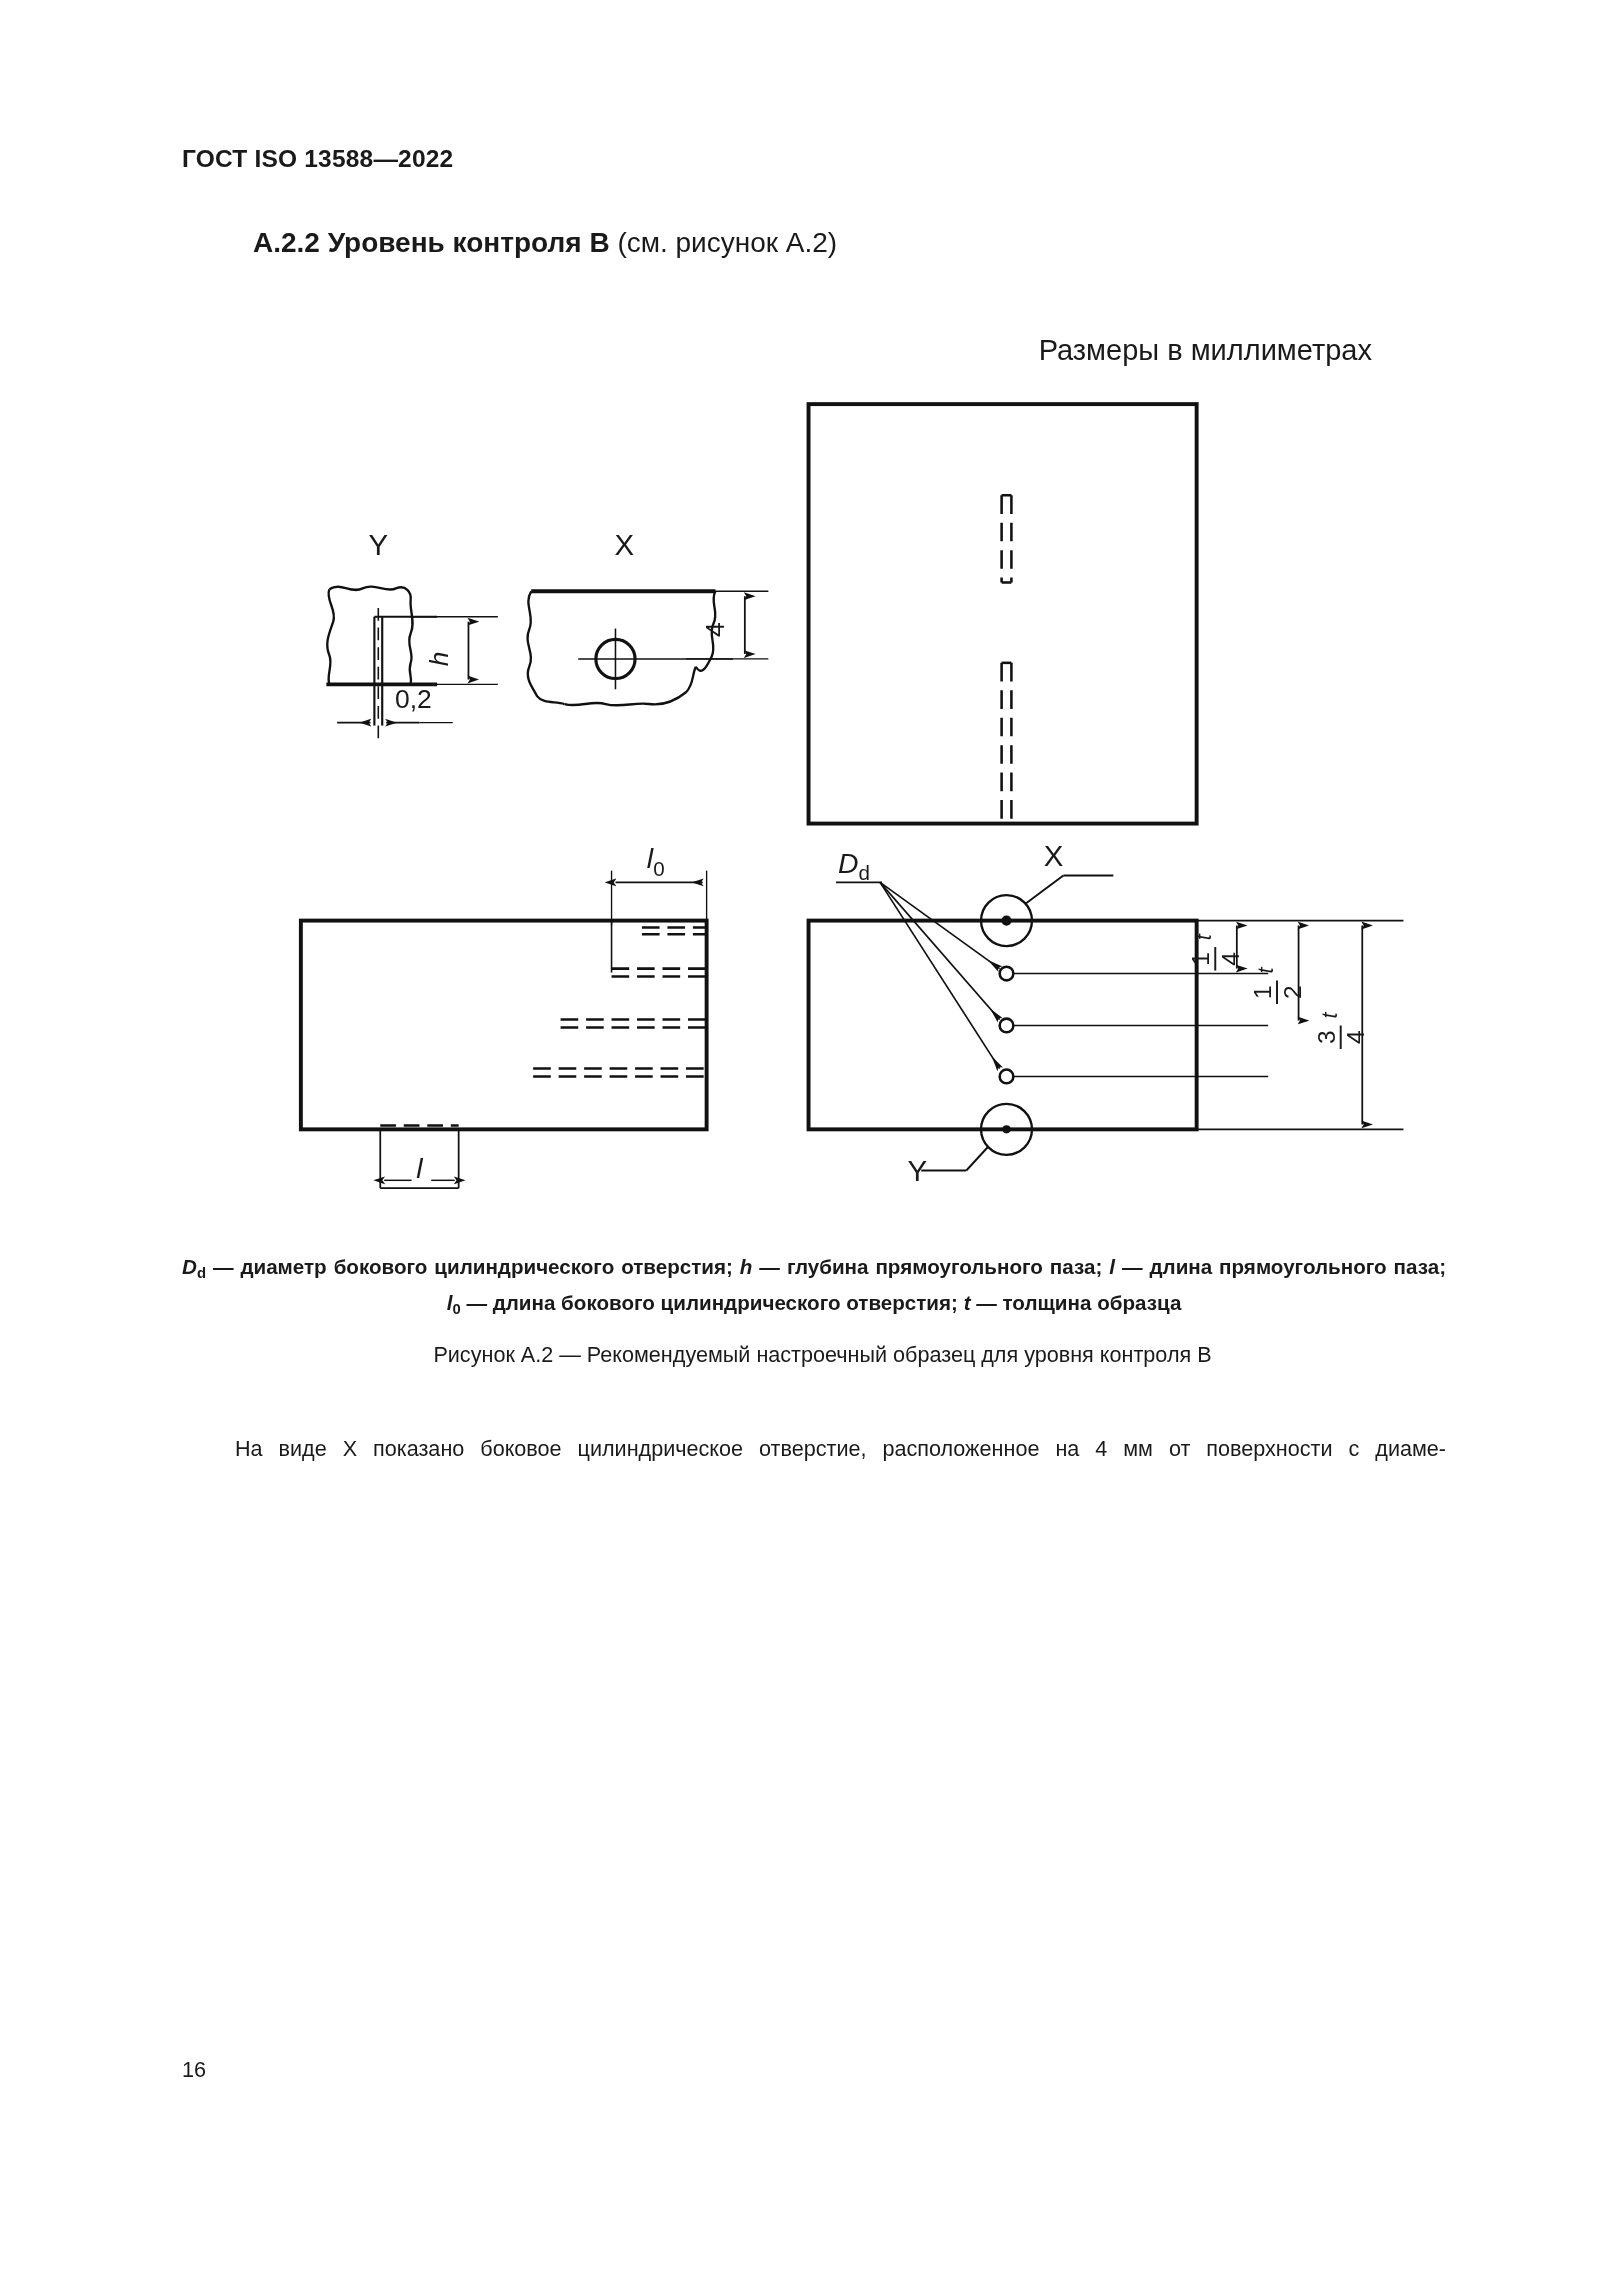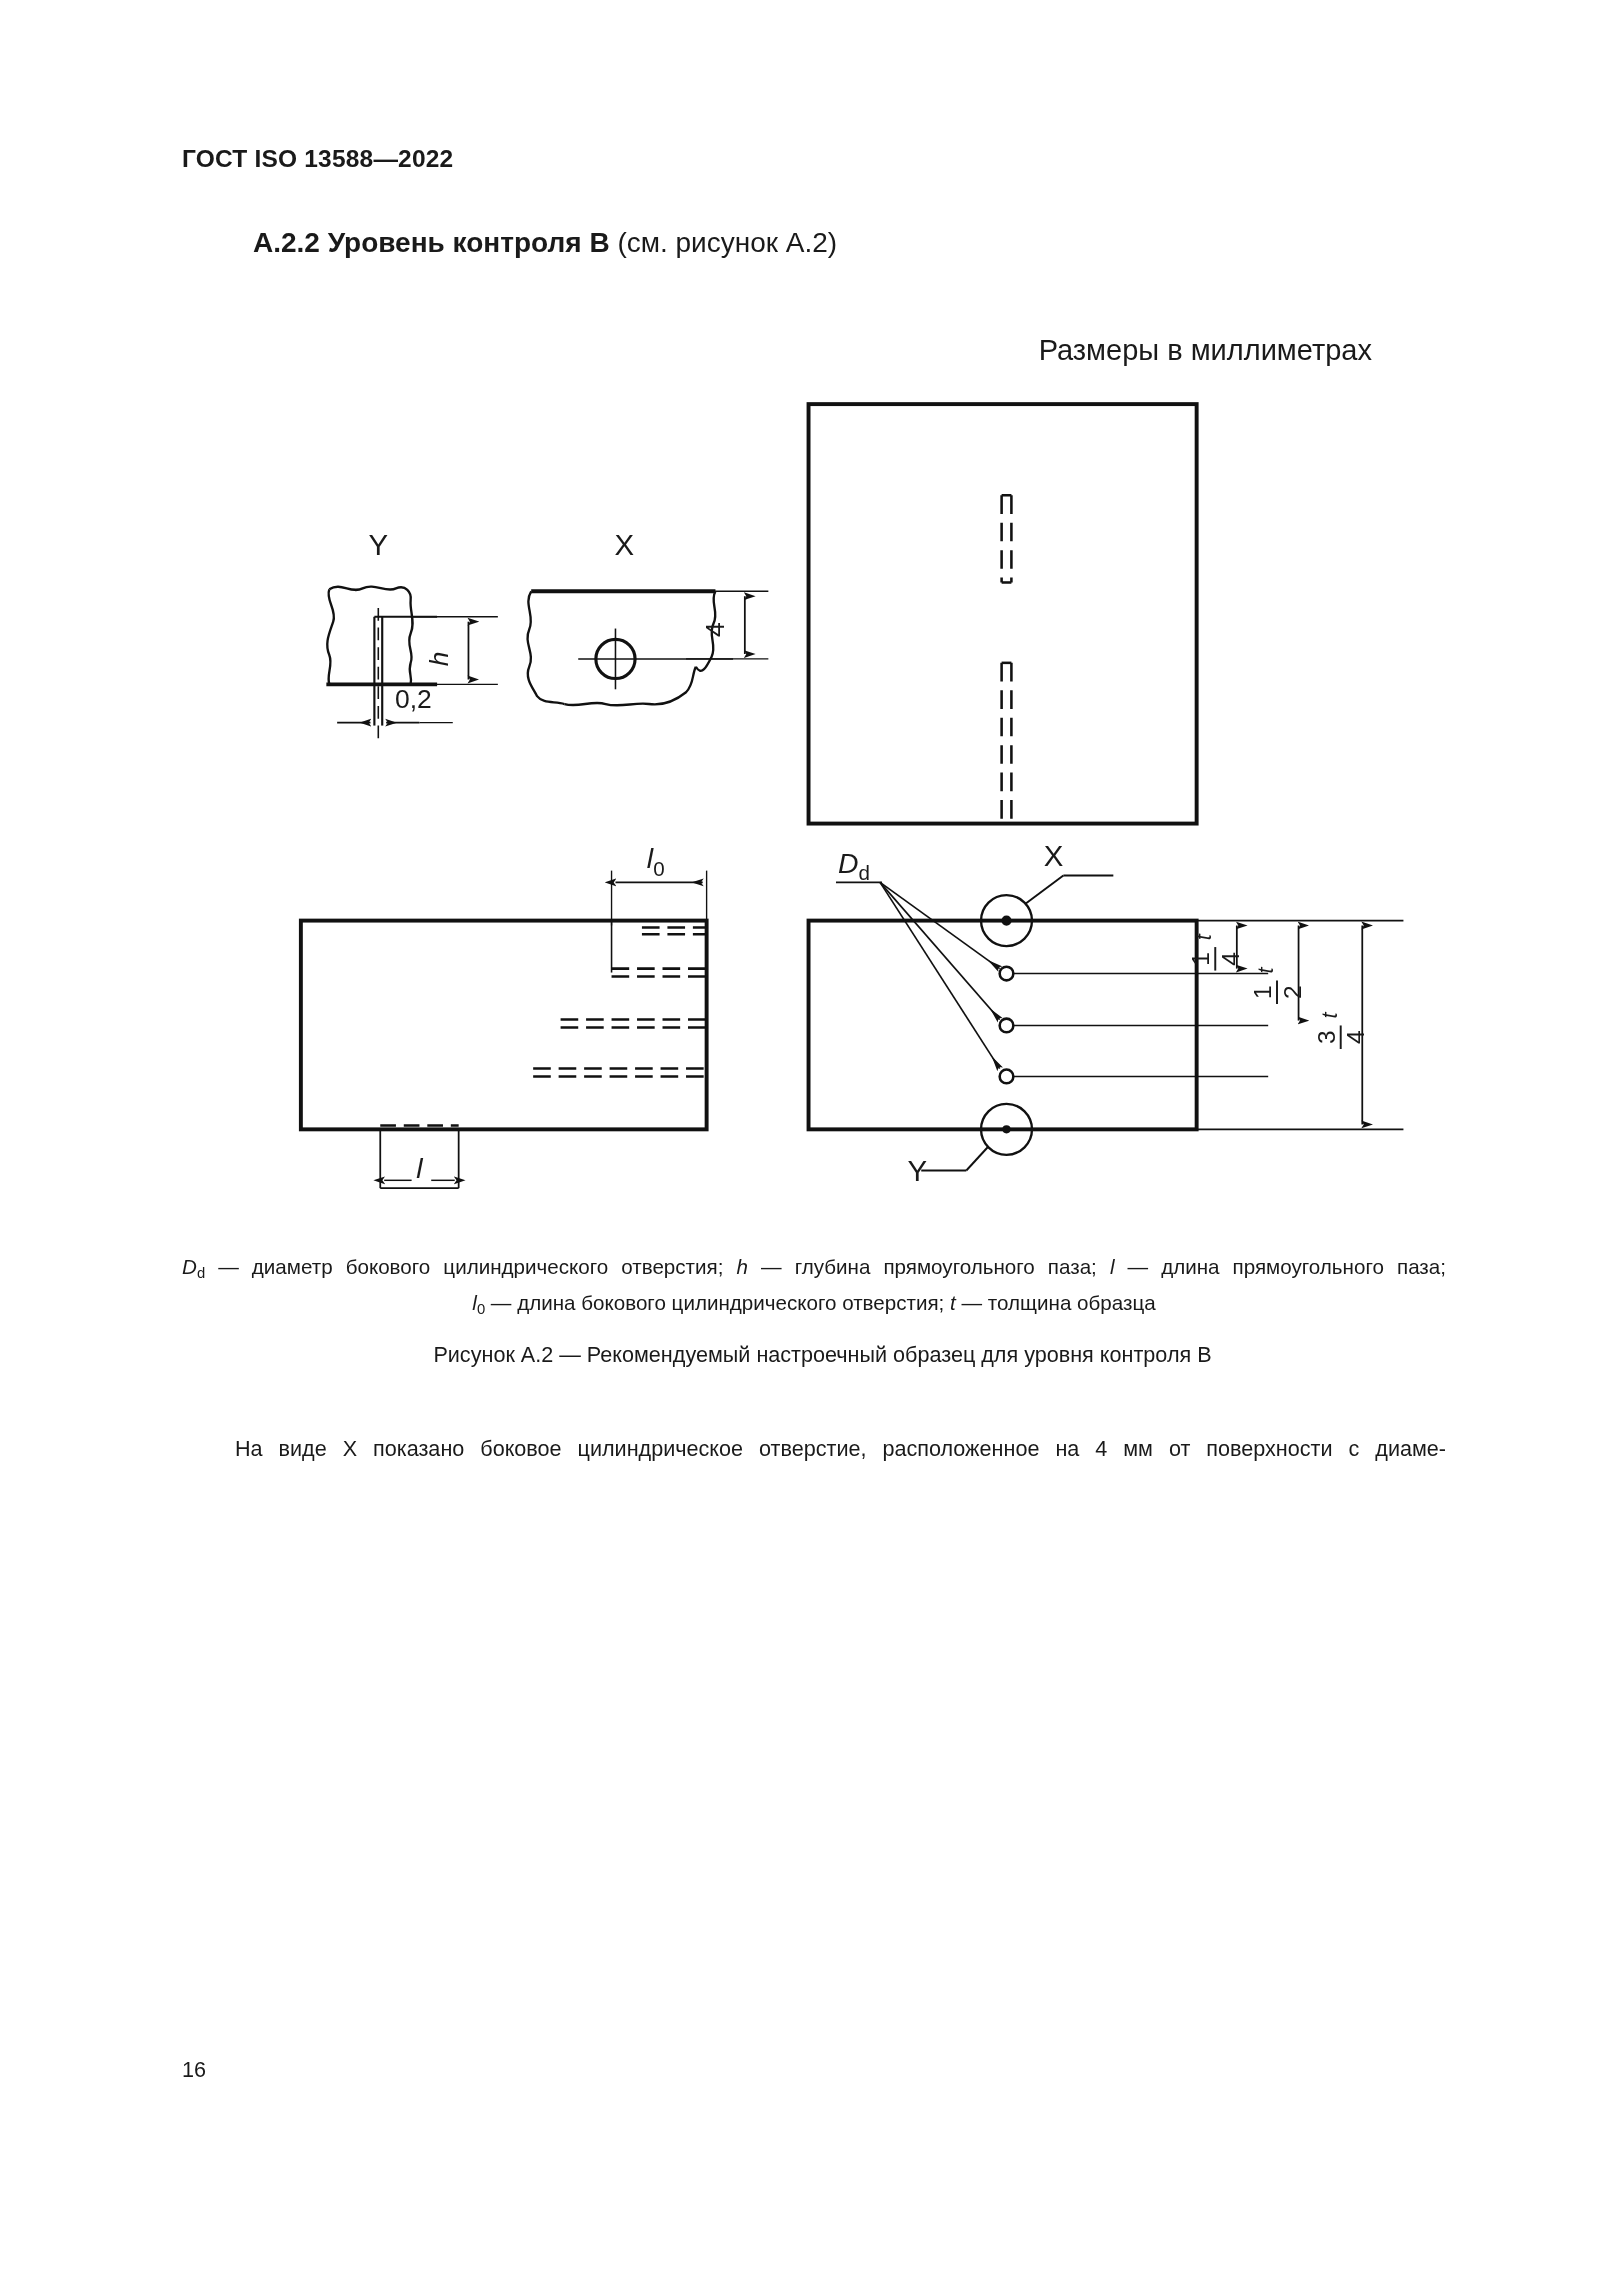--- a/index.html
+++ b/index.html
@@ -70,24 +70,26 @@
     left: 182px;
     top: 1251px;
     width: 1264px;
     font-size: 20.6px;
     line-height: 1.52;
   }
   #figure-key .key-line-1 {
     text-align: justify;
     text-align-last: justify;
     white-space: normal;
+    font-weight: bold;
   }
   #figure-key .key-line-2 {
     text-align: center;
     margin-top: 2px;
+    font-weight: bold;
   }
   .ital { font-style: italic; }
   .sub {
     font-size: 0.72em;
     vertical-align: -0.28em;
     font-style: normal;
   }
   
   #figure-caption {
     position: absolute;

